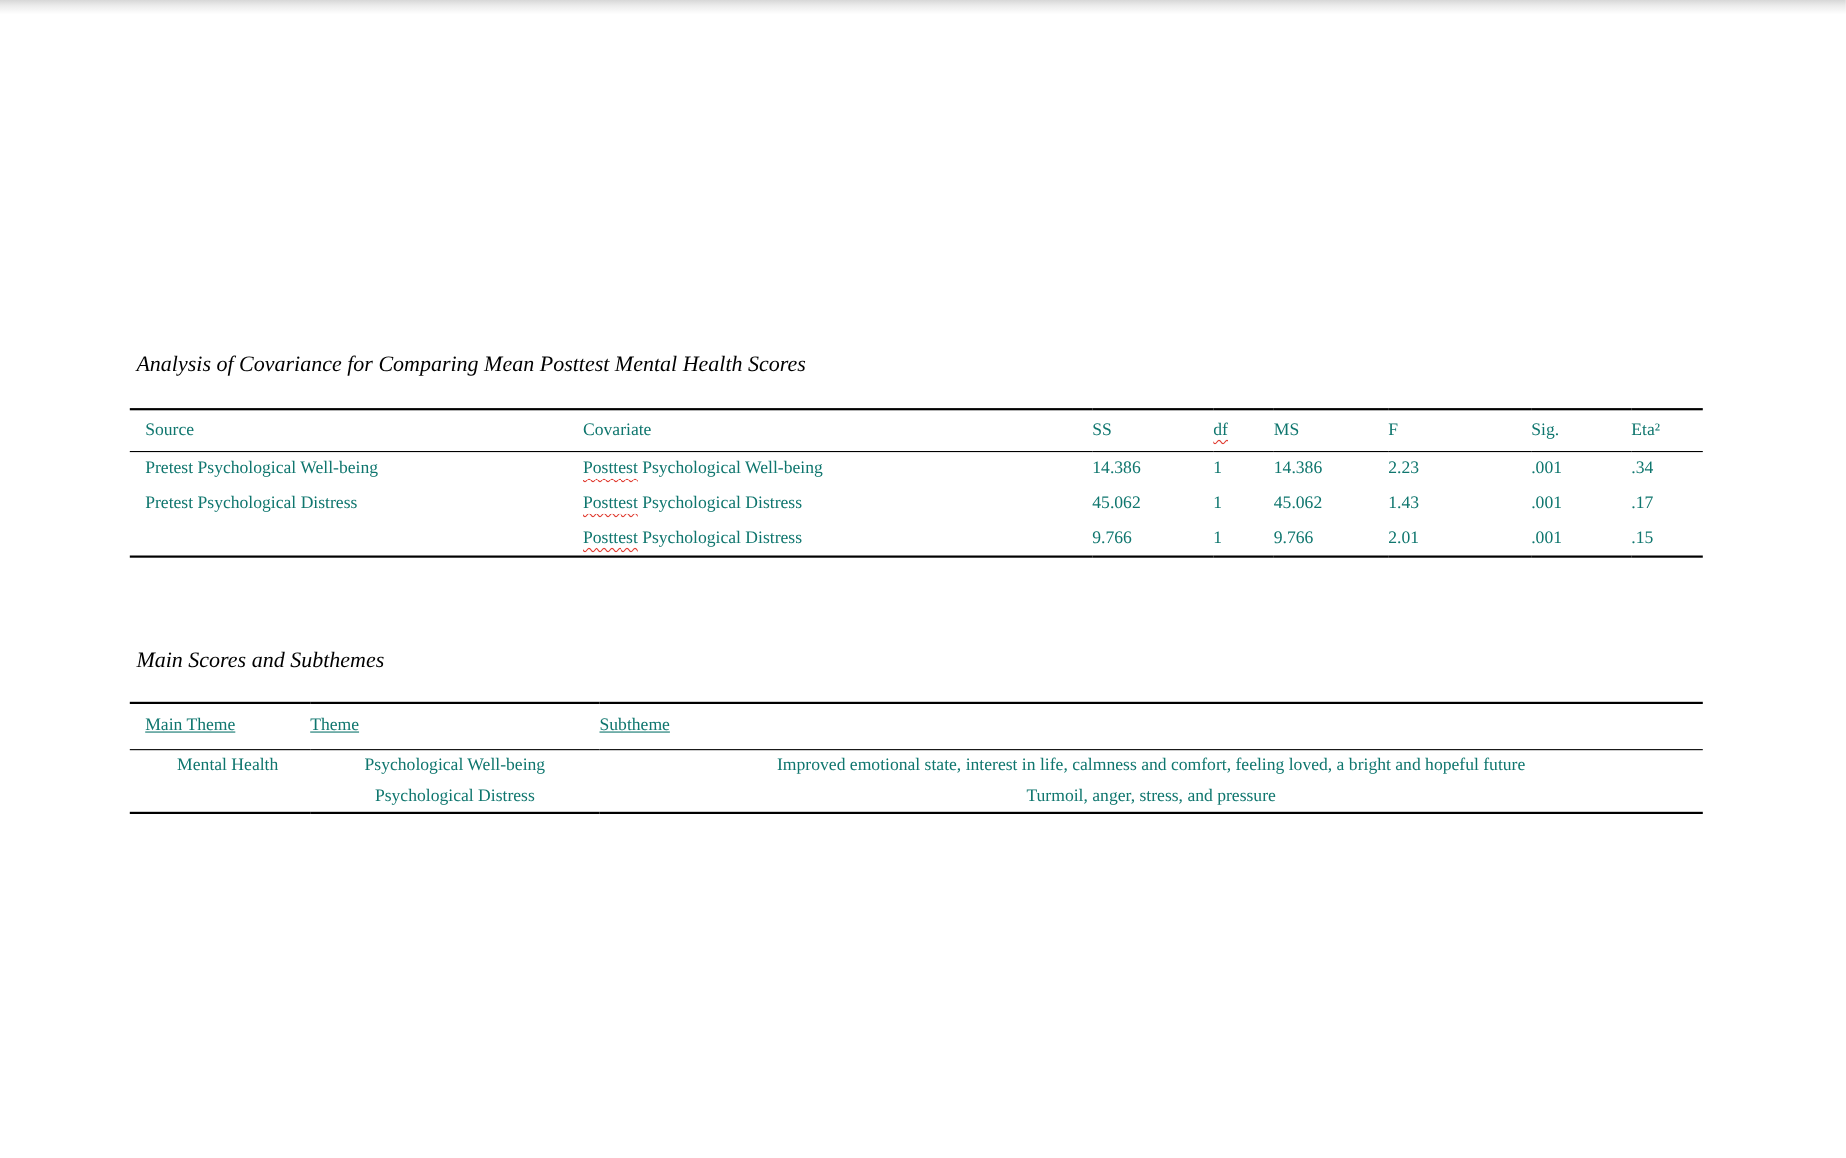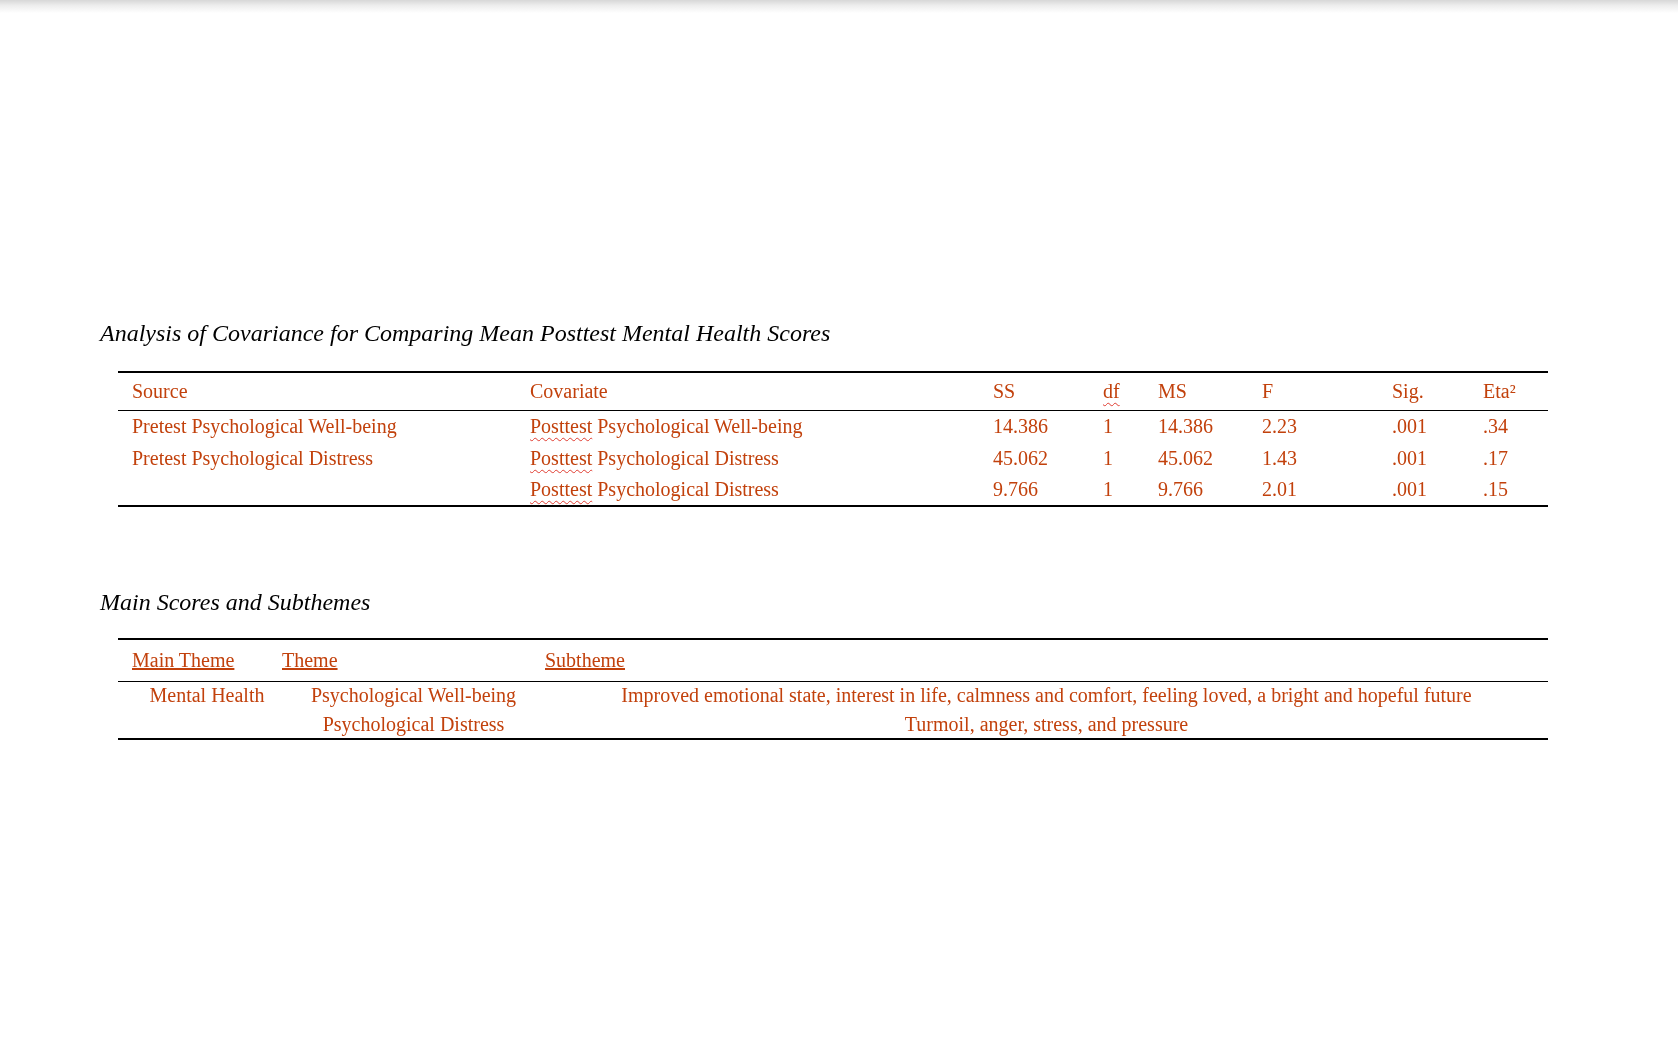--- a/index.html
+++ b/index.html
@@ -13,31 +13,31 @@
   }
   .page {
     position: absolute; inset: 0;
     background: #ffffff;
   }
   .page-top-shadow {
     position: absolute; top: 0; left: 0; width: 100%; height: 13px;
     background: linear-gradient(to bottom, #d7d7d7 0%, #ececec 40%, #ffffff 100%);
   }
   .table-title {
-    position: absolute; left: 100px;
-    font-size: 24px; font-style: italic; font-weight: normal;
+    position: absolute; left: 124px;
+    font-size: 20px; font-style: italic; font-weight: normal;
     white-space: nowrap; color: #000;
   }
   #t1-title { top: 320px; }
   #t2-title { top: 589px; }
 
   table.apa {
     position: absolute; left: 118px; width: 1430px;
     border-collapse: collapse; table-layout: fixed;
-    font-size: 20px; color: #c2410c;
+    font-size: 16px; color: #0f766e;
   }
   #table1 { top: 371px; }
   #table2 { top: 638px; }
 
   th, td {
     font-weight: normal; text-align: left; vertical-align: middle;
     padding: 0; white-space: nowrap; overflow: visible;
   }
   .first-col { padding-left: 14px; }
 

